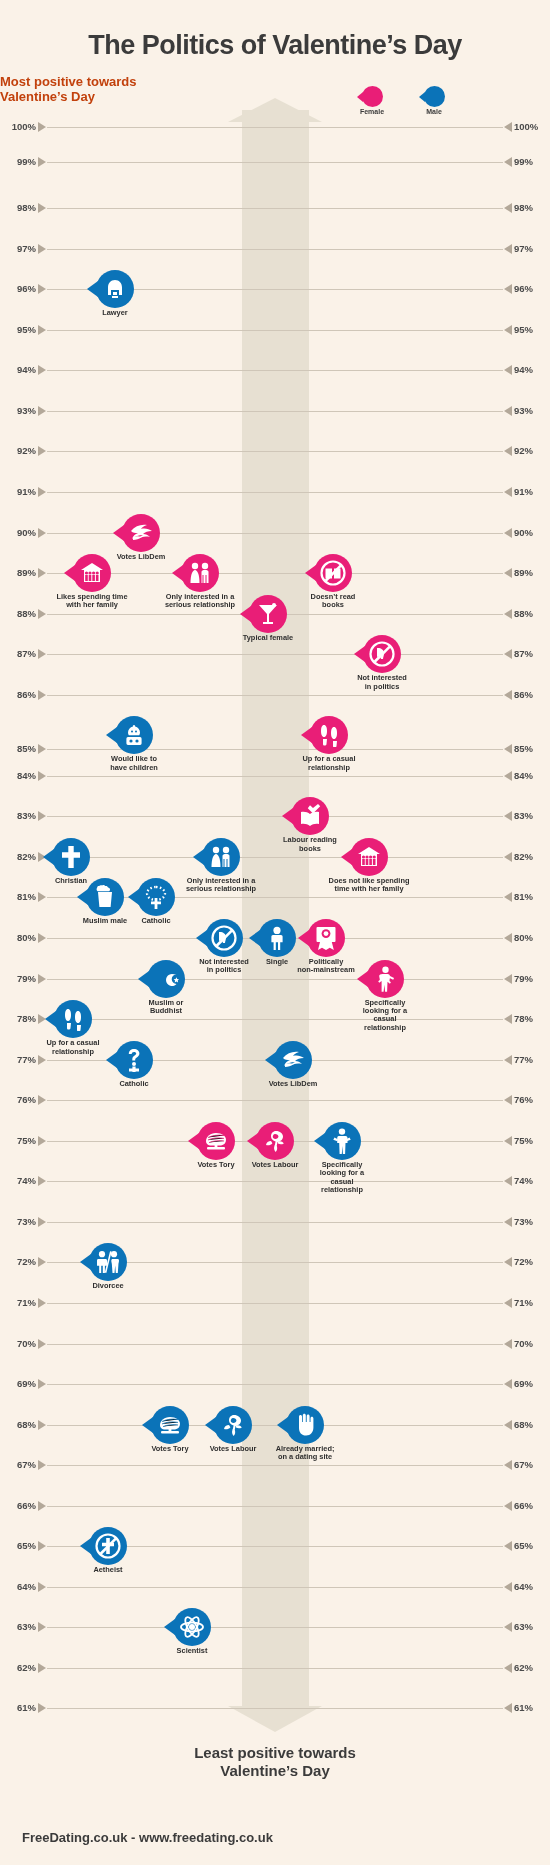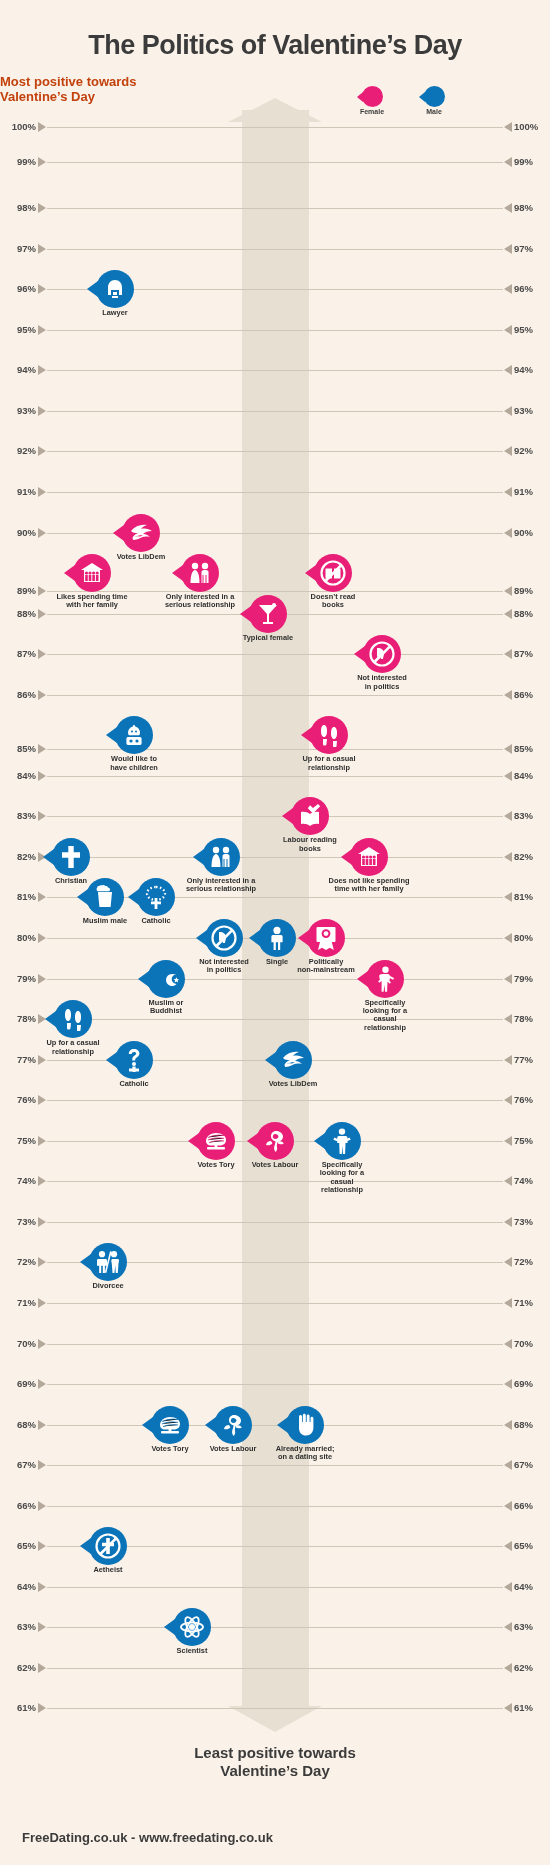--- a/index.html
+++ b/index.html
@@ -205,21 +205,21 @@
       <div class="lab-l">91%</div>
       <div class="lab-r">91%</div>
     </div>
     <div class="row" style="top: 532.5px;">
       <div class="gridline"></div>
       <div class="tick-l"></div>
       <div class="tick-r"></div>
       <div class="lab-l">90%</div>
       <div class="lab-r">90%</div>
     </div>
-    <div class="row" style="top: 573.05px; margin-top: 18px;">
+    <div class="row" style="top: 573.05px;">
       <div class="gridline"></div>
       <div class="tick-l"></div>
       <div class="tick-r"></div>
       <div class="lab-l">89%</div>
       <div class="lab-r">89%</div>
     </div>
     <div class="row" style="top: 613.6px;">
       <div class="gridline"></div>
       <div class="tick-l"></div>
       <div class="tick-r"></div>

